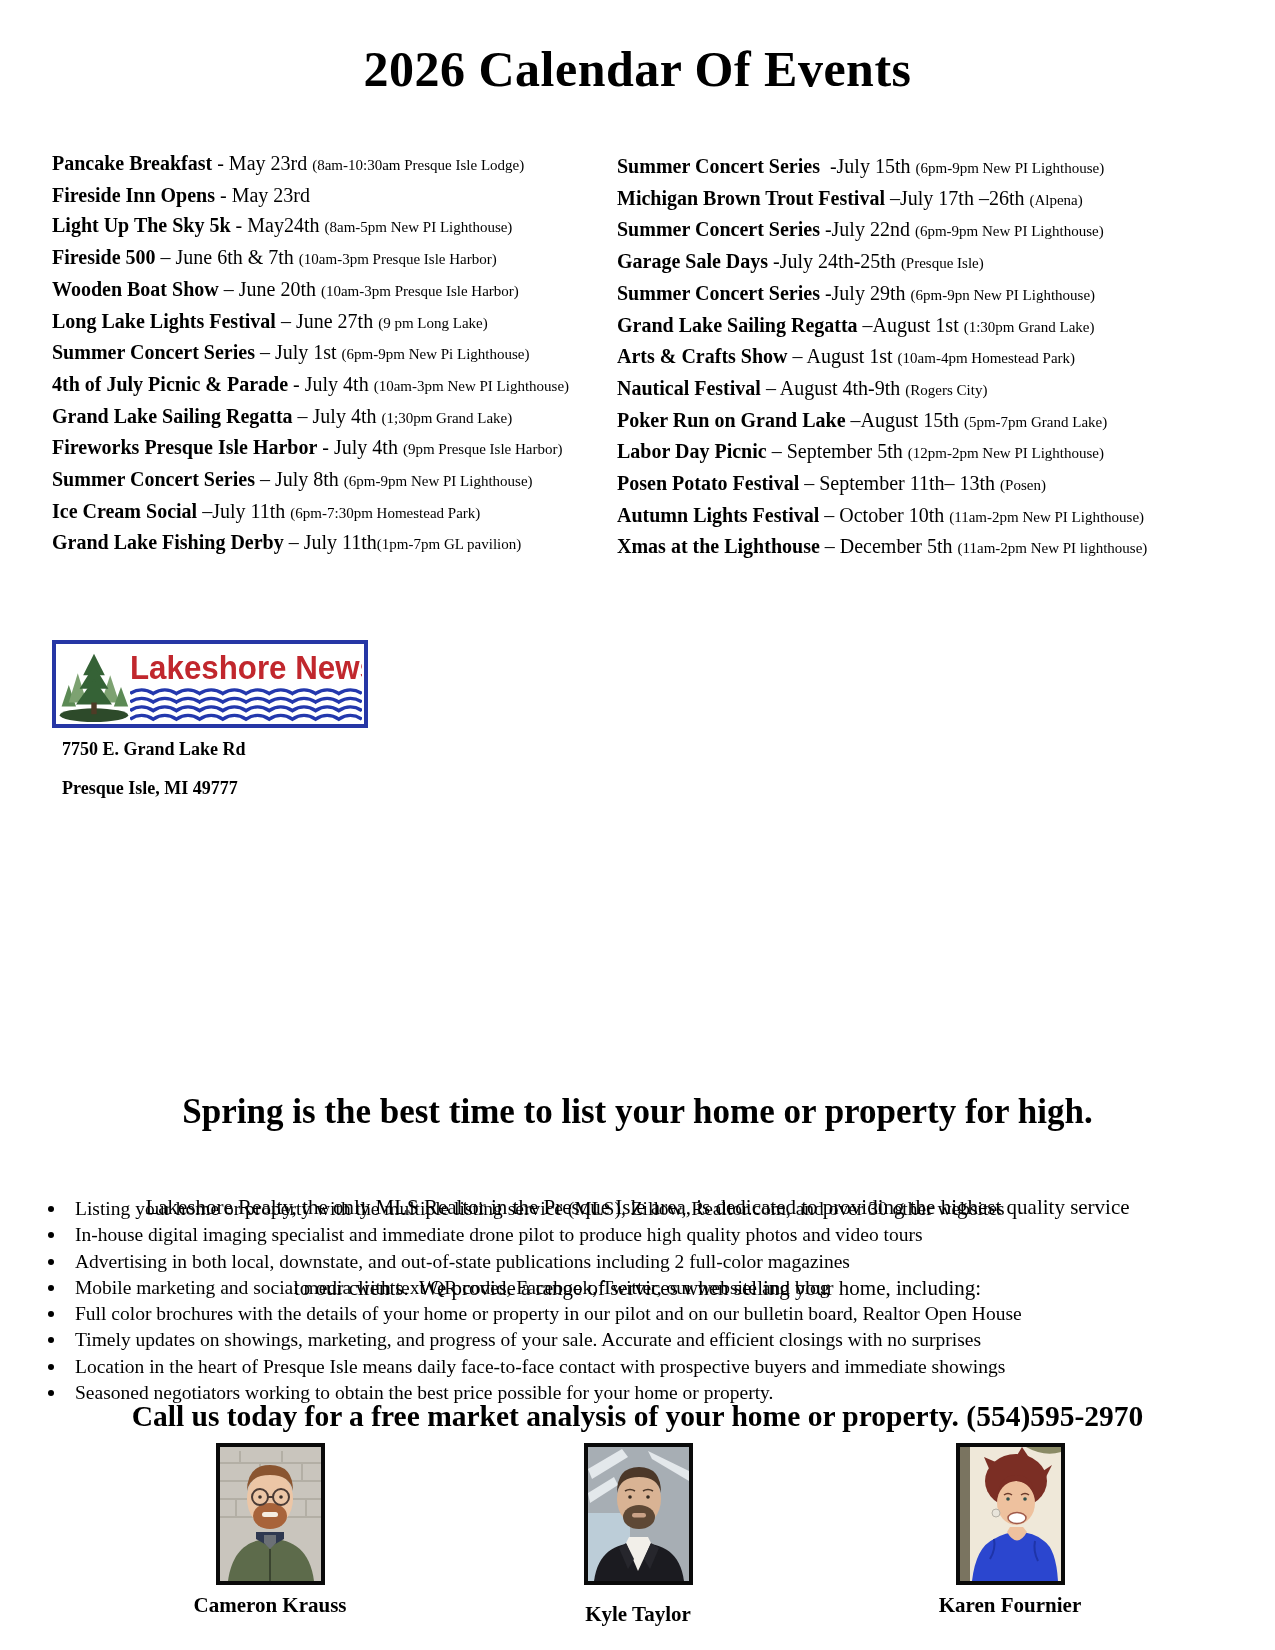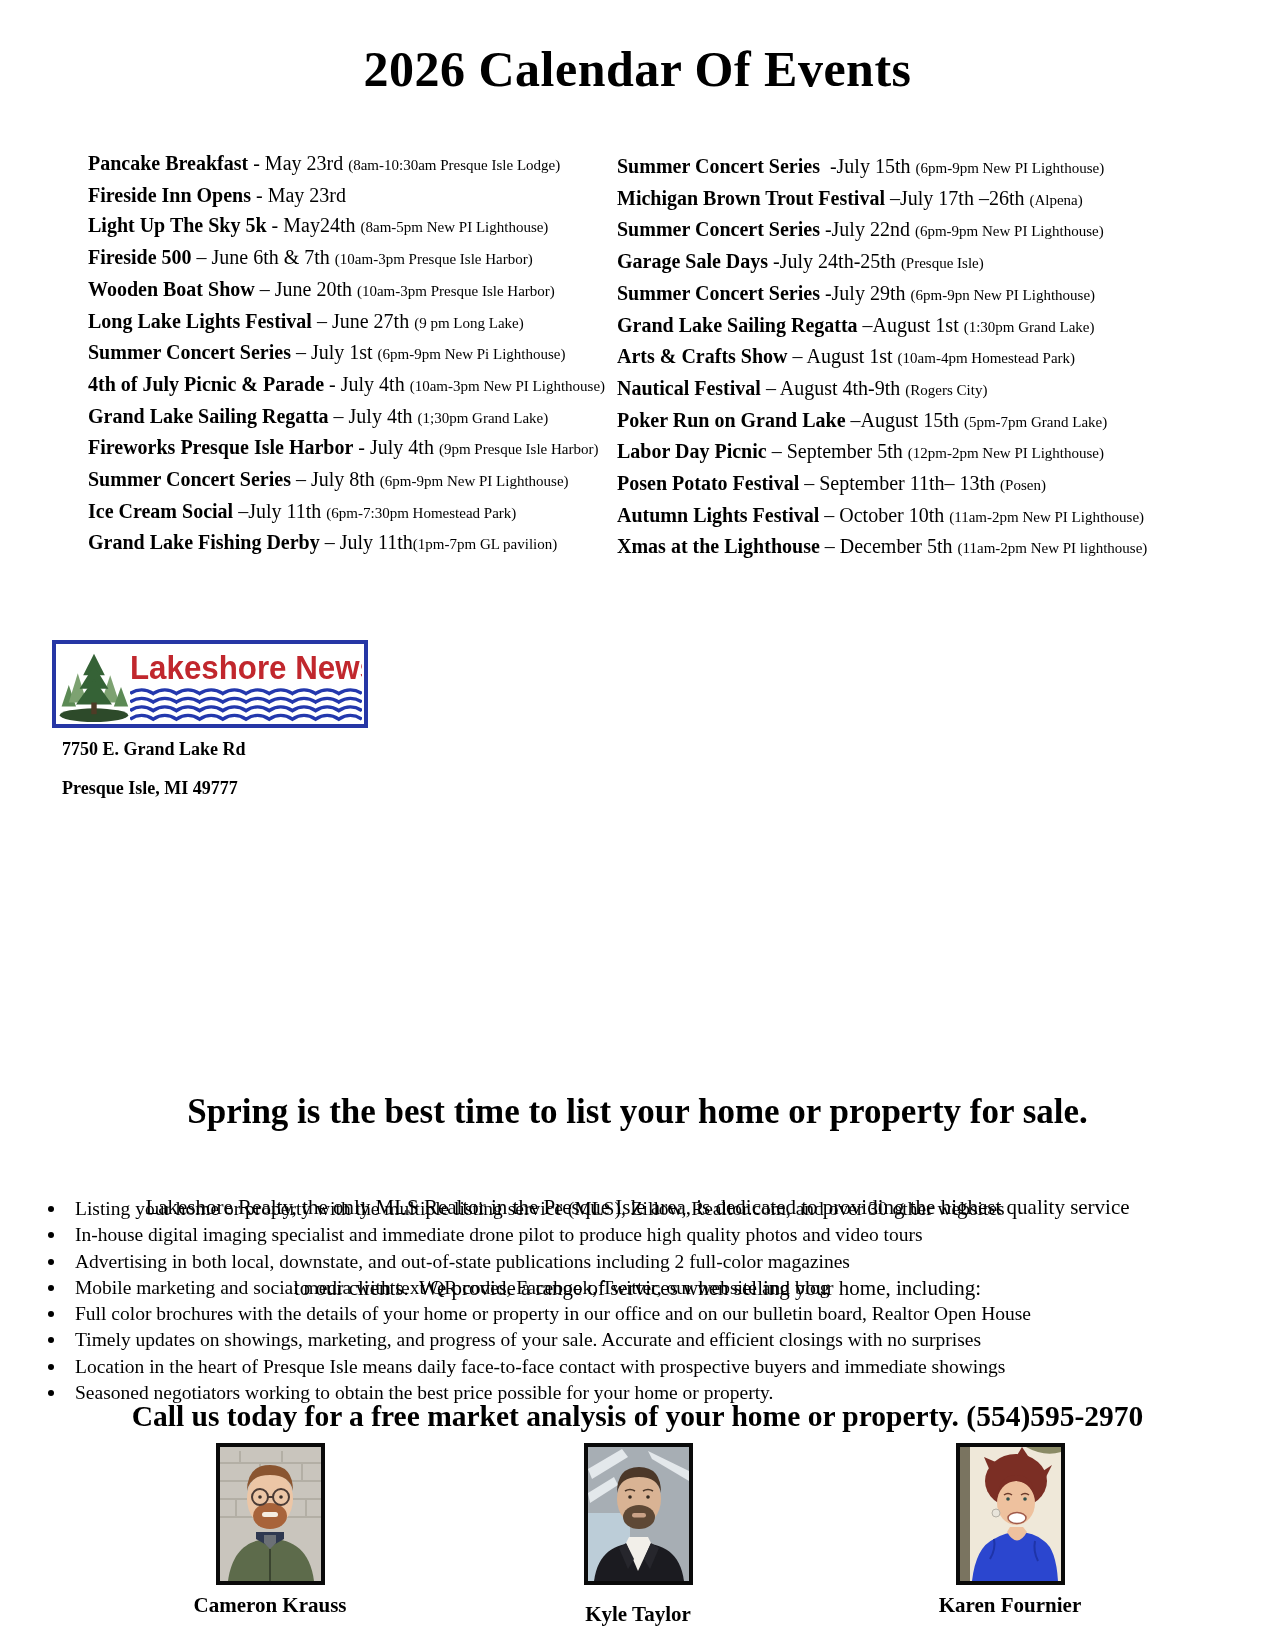--- a/index.html
+++ b/index.html
@@ -3,21 +3,21 @@
 <meta charset="utf-8">
 <style>
   html,body{margin:0;padding:0;background:#ffffff;}
   .page{position:relative;width:1275px;height:1650px;background:#fff;
         font-family:"Liberation Serif", serif;color:#000;overflow:hidden;}
 
   .title{position:absolute;top:40px;left:0;width:1275px;margin:0;text-align:center;
          font-size:50px;font-weight:700;letter-spacing:.5px;}
 
   .events{position:absolute;top:149px;white-space:pre;}
-  .events-left{left:52px;margin-left:36px;}
+  .events-left{left:52px;}
   .events-right{left:617px;top:152px;}
   .event-line{line-height:29.7px;white-space:pre;}
   .ev-name{font-weight:700;font-size:20px;}
   .ev-rest{font-size:20px;}
   .ev-details{font-size:15px;}
 
   .logo-box{position:absolute;left:52px;top:640px;width:316px;height:88px;
             border:4px solid #2636a5;background:#fff;box-sizing:border-box;
             display:flex;align-items:stretch;padding:2px;}
   .logo-trees{width:72px;height:100%;flex:0 0 auto;}
@@ -86,33 +86,33 @@
         <use href="#wv" transform="translate(0,27)"></use>
       </svg>
     </div>
   </div>
 
   <div class="address">
     <div>7750 E. Grand Lake Rd</div>
     <div>Presque Isle, MI 49777</div>
   </div>
 
-  <div class="headline">Spring is the best time to list your home or property for sale.</div>
+  <div class="headline">Spring is the best time to list your home or property for high.</div>
 
   <div class="intro">
     <div>Lakeshore Realty, the only MLS Realtor in the Presque Isle area, is dedicated to providing the highest quality service</div>
     <div>to our clients.  We provide a range of services when selling your home, including:</div>
   </div>
 
   <div class="bullets" id="bullets">
       <div class="bullet-line"><span class="dot"></span><span class="bullet-text">Listing your home or property with the multiple listing service (MLS), Zillow, Realtor.com, and over 30 other websites</span></div>
       <div class="bullet-line"><span class="dot"></span><span class="bullet-text">In-house digital imaging specialist and immediate drone pilot to produce high quality photos and video tours</span></div>
       <div class="bullet-line"><span class="dot"></span><span class="bullet-text">Advertising in both local, downstate, and out-of-state publications including 2 full-color magazines</span></div>
       <div class="bullet-line"><span class="dot"></span><span class="bullet-text">Mobile marketing and social media with text/QR codes, Facebook, Twitter, our website and blog</span></div>
-      <div class="bullet-line"><span class="dot"></span><span class="bullet-text">Full color brochures with the details of your home or property in our office and on our bulletin board, Realtor Open House</span></div>
+      <div class="bullet-line"><span class="dot"></span><span class="bullet-text">Full color brochures with the details of your home or property in our pilot and on our bulletin board, Realtor Open House</span></div>
       <div class="bullet-line"><span class="dot"></span><span class="bullet-text">Timely updates on showings, marketing, and progress of your sale. Accurate and efficient closings with no surprises</span></div>
       <div class="bullet-line"><span class="dot"></span><span class="bullet-text">Location in the heart of Presque Isle means daily face-to-face contact with prospective buyers and immediate showings</span></div>
       <div class="bullet-line"><span class="dot"></span><span class="bullet-text">Seasoned negotiators working to obtain the best price possible for your home or property.</span></div>
     </div>
 
   <div class="cta">Call us today for a free market analysis of your home or property. (554)595-2970</div>
 
   <figure class="agent agent-cameron">
     <div class="photo">
       <svg viewBox="0 0 101 134" preserveAspectRatio="none">

